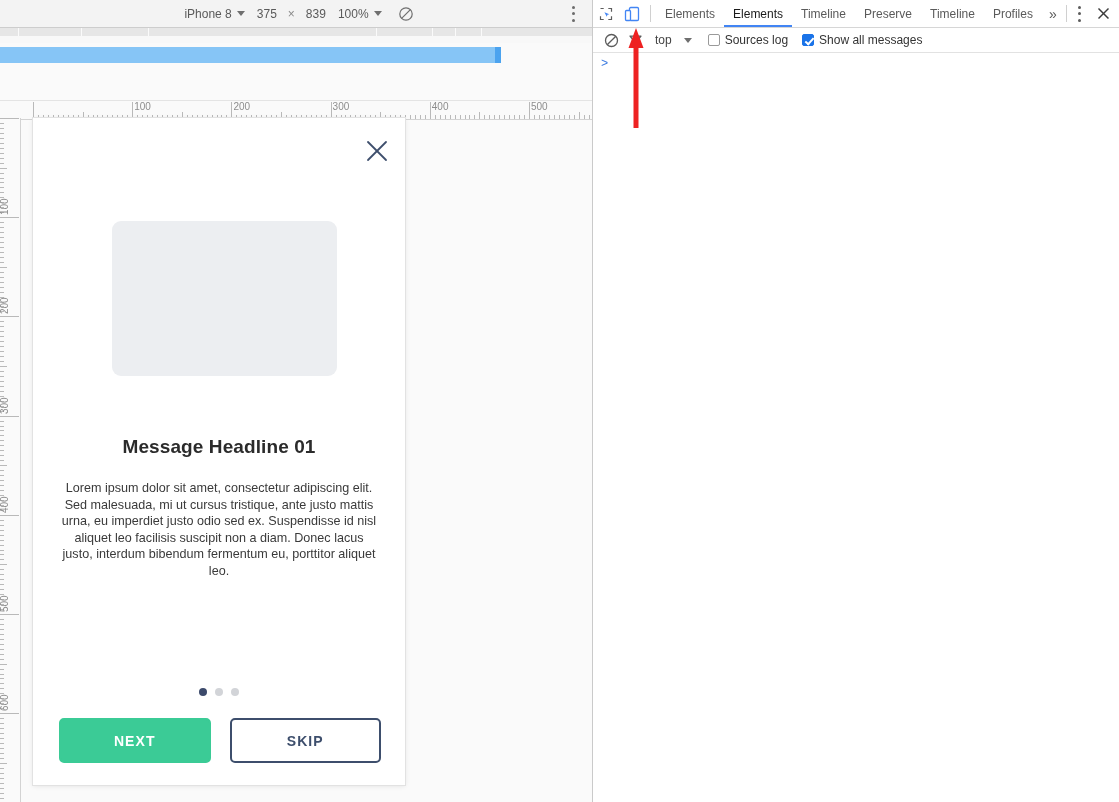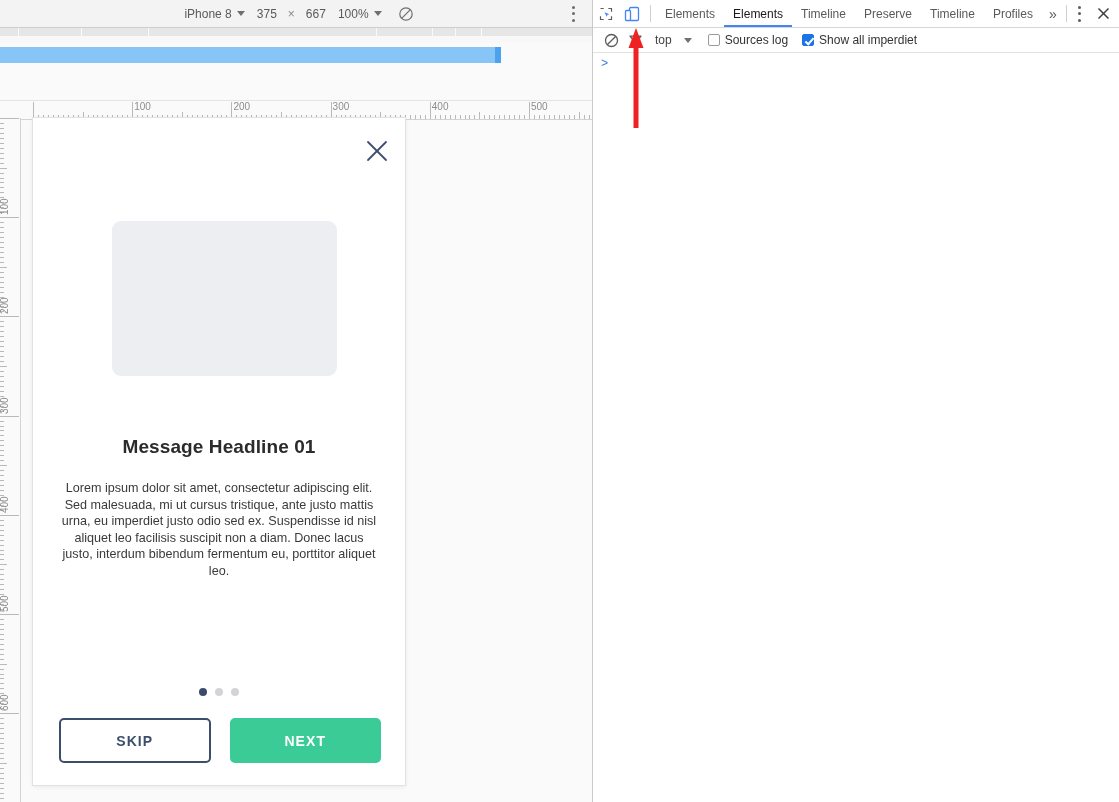--- a/index.html
+++ b/index.html
@@ -157,21 +157,21 @@
   <div class="device-pane">
 
     <div class="device-toolbar">
       <div class="dt-center">
         <div class="dt-item clickable">
           <span>iPhone 8</span>
           <span class="caret"></span>
         </div>
         <div class="dt-item">375</div>
         <div class="dt-x">×</div>
-        <div class="dt-item">667</div>
+        <div class="dt-item">839</div>
         <div class="dt-item clickable" style="margin-left:0;">
           <span>100%</span>
           <span class="caret"></span>
         </div>
         <div class="rotate-icon">
           <svg width="16" height="16" viewBox="0 0 16 16">
             <circle cx="8" cy="8" r="6.2" fill="none" stroke="#6f6f6f" stroke-width="1.2"></circle>
             <line x1="3.6" y1="12.4" x2="12.4" y2="3.6" stroke="#6f6f6f" stroke-width="1.2"></line>
           </svg>
         </div>
@@ -491,22 +491,22 @@
 
       <div class="body-copy">Lorem ipsum dolor sit amet, consectetur adipiscing elit. Sed malesuada, mi ut cursus tristique, ante justo mattis urna, eu imperdiet justo odio sed ex. Suspendisse id nisl aliquet leo facilisis suscipit non a diam. Donec lacus justo, interdum bibendum fermentum eu, porttitor aliquet leo.</div>
 
       <div class="dots" id="dots">
           <span class="dot active"></span>
           <span class="dot"></span>
           <span class="dot"></span>
         </div>
 
       <div class="btn-row">
+        <div class="btn btn-next">NEXT</div>
         <div class="btn btn-skip">SKIP</div>
-        <div class="btn btn-next">NEXT</div>
       </div>
 
     </div>
   </div>
 
   <div class="devtools">
 
     <div class="dev-tabbar">
       <div class="tool-icon">
         <svg width="16" height="16" viewBox="0 0 16 16">
@@ -560,21 +560,21 @@
       </div>
       <div class="ct-ctx">top</div>
       <div class="ct-caret"></div>
 
       <div class="ck-wrap">
         <span class="ck"></span>
         <span>Sources log</span>
       </div>
       <div class="ck-wrap" style="margin-left:14px;">
         <span class="ck checked"></span>
-        <span>Show all imperdiet</span>
+        <span>Show all messages</span>
       </div>
     </div>
 
     <div class="console-body">
       <div class="prompt">&gt;</div>
     </div>
   </div>
 
   <div class="annot">
     <svg width="16" height="100" viewBox="0 0 16 100">

